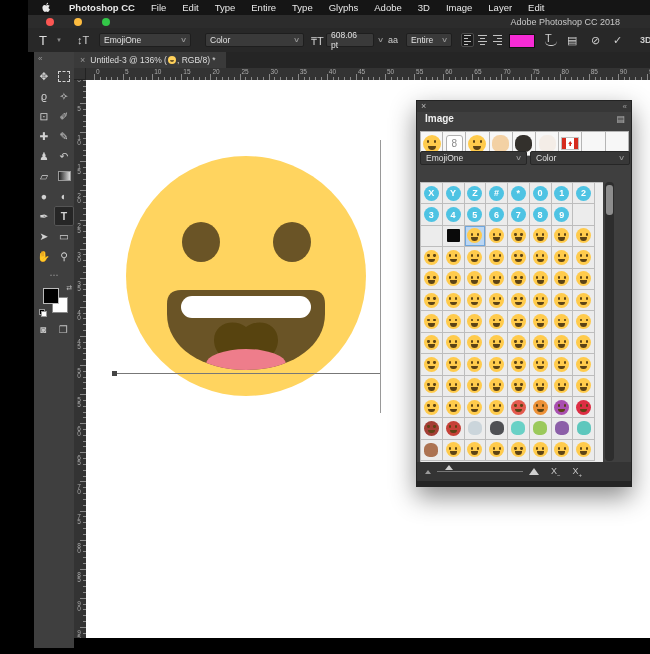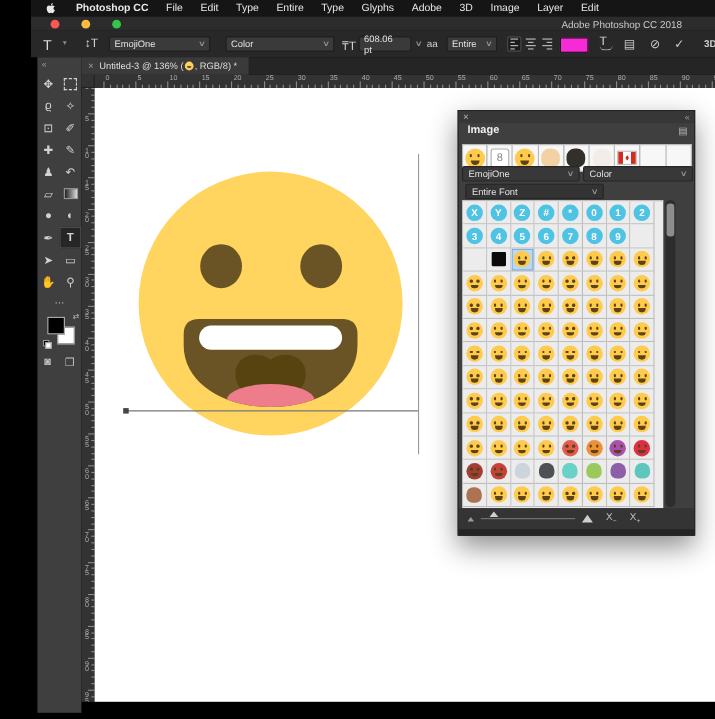--- a/index.html
+++ b/index.html
@@ -579,24 +579,20 @@
         <div class="gcell big"></div>
       </div>
     <span class="gp-field" style="left:3px;top:50px;width:107px;">
       <span>EmojiOne</span>
       <span class="chev">∨</span>
     </span>
     <span class="gp-field" style="left:113px;top:50px;width:100px;">
       <span>Color</span>
       <span class="chev">∨</span>
     </span>
-    <span class="gp-field" style="left:6px;top:66px;width:126px;background:#333;">
-      <span>Entire Font</span>
-      <span class="chev">∨</span>
-    </span>
     <div id="glyph-grid">
         <div class="gcell" title="X">
           <span class="kc">X</span>
         </div>
         <div class="gcell" title="Y">
           <span class="kc">Y</span>
         </div>
         <div class="gcell" title="Z">
           <span class="kc">Z</span>
         </div>

